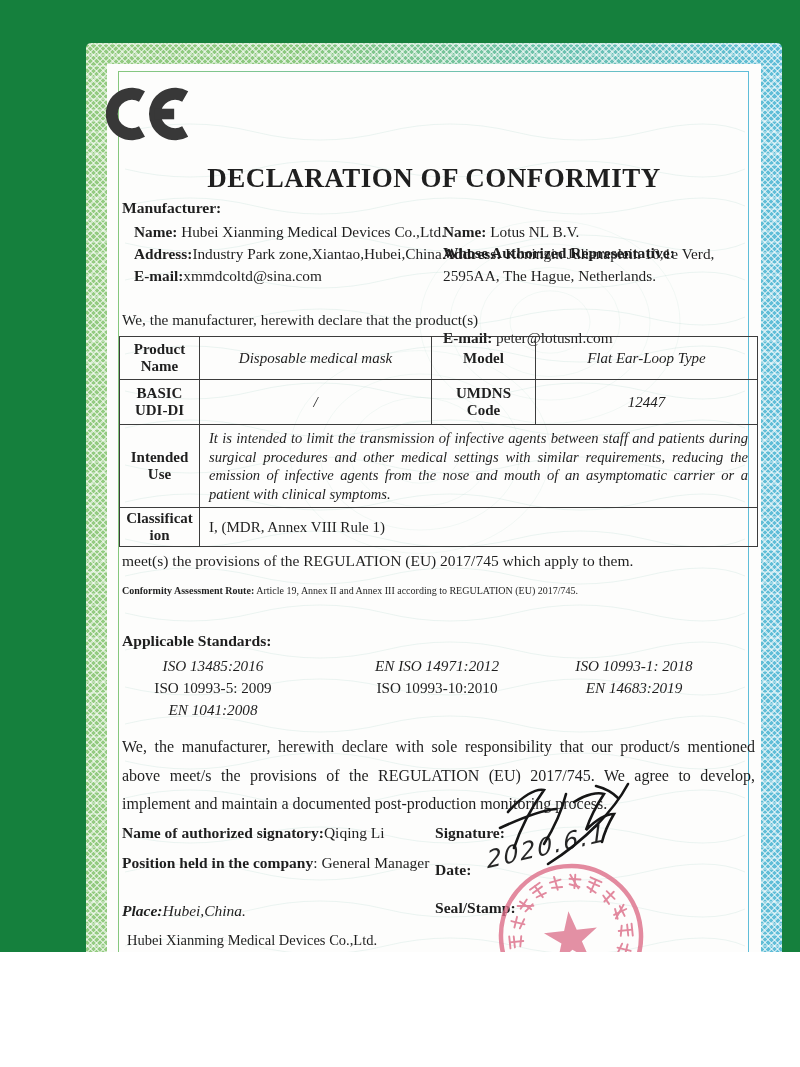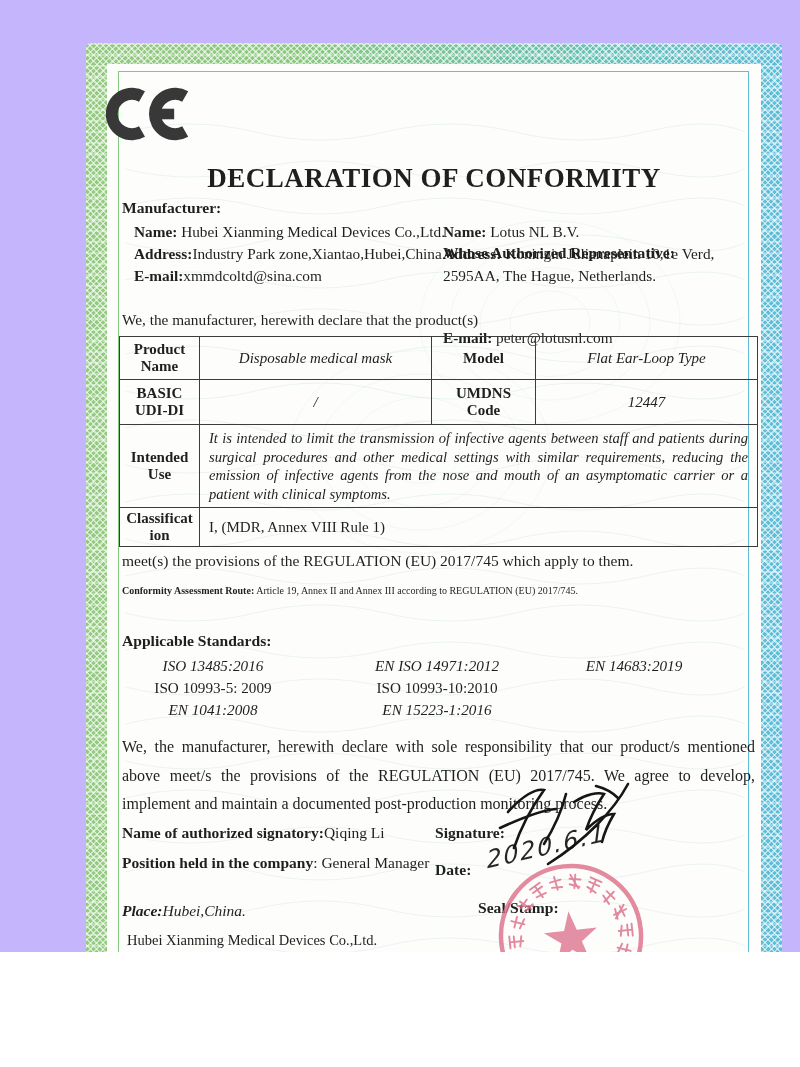--- a/index.html
+++ b/index.html
@@ -1,16 +1,16 @@
 <!DOCTYPE html>
 <html><head>
 <meta charset="utf-8">
 <style>
   html,body{margin:0;padding:0;background:#ffffff;}
-  .page{position:relative;width:800px;height:952px;background:#c4b5fd;overflow:hidden;
+  .page{position:relative;width:800px;height:952px;background:#15803d;overflow:hidden;
         font-family:"Liberation Serif","DejaVu Serif",serif;color:#1f1f1f;}
   
   .frame{position:absolute;left:86px;top:43px;width:696px;height:992px;border-radius:5px;
     background:
       repeating-linear-gradient(45deg, rgba(255,255,255,.55) 0 1.5px, rgba(255,255,255,0) 1.5px 4.5px),
       repeating-linear-gradient(-45deg, rgba(255,255,255,.55) 0 1.5px, rgba(255,255,255,0) 1.5px 4.5px),
       repeating-linear-gradient(0deg, rgba(255,255,255,.35) 0 2px, rgba(255,255,255,0) 2px 11px),
       linear-gradient(90deg,#94cb81 0%,#8bc87e 30%,#6fc2a4 60%,#5fbdd9 100%);}
   .frame-inner{position:absolute;inset:21px;background:#fdfdfc;}
   .watermark{position:absolute;left:120px;top:72px;z-index:0;}
@@ -143,36 +143,36 @@
   <div class="abs h15" style="left:122px;top:632px;">Applicable Standards:</div>
 
   <div class="abs std-col" style="left:123px;top:655px;width:180px;">
     <div class="it">ISO 13485:2016</div>
     <div>ISO 10993-5: 2009</div>
     <div class="it">EN 1041:2008</div>
   </div>
   <div class="abs std-col" style="left:347px;top:655px;width:180px;">
     <div class="it">EN ISO 14971:2012</div>
     <div>ISO 10993-10:2010</div>
-    <div class="it">EN 15223-1:2016</div>
   </div>
   <div class="abs std-col" style="left:549px;top:655px;width:170px;">
+    <div class="it">ISO 10993-1: 2018</div>
     <div class="it">EN 14683:2019</div>
   </div>
 
   <div class="abs para" style="left:122px;top:733px;width:633px;">We, the manufacturer, herewith declare with sole responsibility that our product/s mentioned above meet/s the provisions of the REGULATION (EU) 2017/745. We agree to develop, implement and maintain a documented post-production monitoring process.</div>
 
   <div class="abs blk" style="left:122px;top:822px;width:330px;font-size:15.5px;"><span class="b">Name of authorized signatory:</span><span>Qiqing Li</span></div>
   <div class="abs" style="left:122px;top:852px;width:315px;font-size:15.5px;line-height:21px;"><span class="b">Position held in the company</span><span>: General Manager</span></div>
   <div class="abs blk" style="left:122px;top:900px;font-size:15.5px;font-style:italic;"><span class="b">Place:</span><span>Hubei,China.</span></div>
   <div class="abs" style="left:127px;top:932px;font-size:14.5px;">Hubei Xianming Medical Devices Co.,Ltd.</div>
 
   <div class="abs h15" style="left:435px;top:824px;">Signature:</div>
   <div class="abs h15" style="left:435px;top:861px;">Date:</div>
-  <div class="abs h15" style="left:435px;top:899px;margin-left:43px;">Seal/Stamp:</div>
+  <div class="abs h15" style="left:435px;top:899px;">Seal/Stamp:</div>
 
   <svg class="stamp" id="stamp" width="164" height="164" viewBox="-82 -82 164 164">
     <desc>湖北仙明医疗器械有限公司</desc>
     <circle r="70" fill="none" stroke="#db6b86" stroke-width="4.5" opacity=".9"></circle>
     <polygon transform="translate(0,3)" opacity=".85" fill="#db6b86" points="0,-28 6.35,-8.74 26.6,-8.65 10.27,3.34 16.5,22.7 0,10.8 -16.5,22.7 -10.27,3.34 -26.6,-8.65 -6.35,-8.74"></polygon>
     <g id="seal-marks" stroke="#db6b86" stroke-width="1.9" stroke-linecap="round" opacity=".9">
         <g transform="translate(-50.7,18.5) rotate(-110)">
           <line x1="-5.5" y1="-3" x2="5.5" y2="-3"></line>
           <line x1="0" y1="-7.5" x2="0" y2="6"></line>
           <line x1="-5" y1="2.5" x2="5" y2="4.5"></line>

